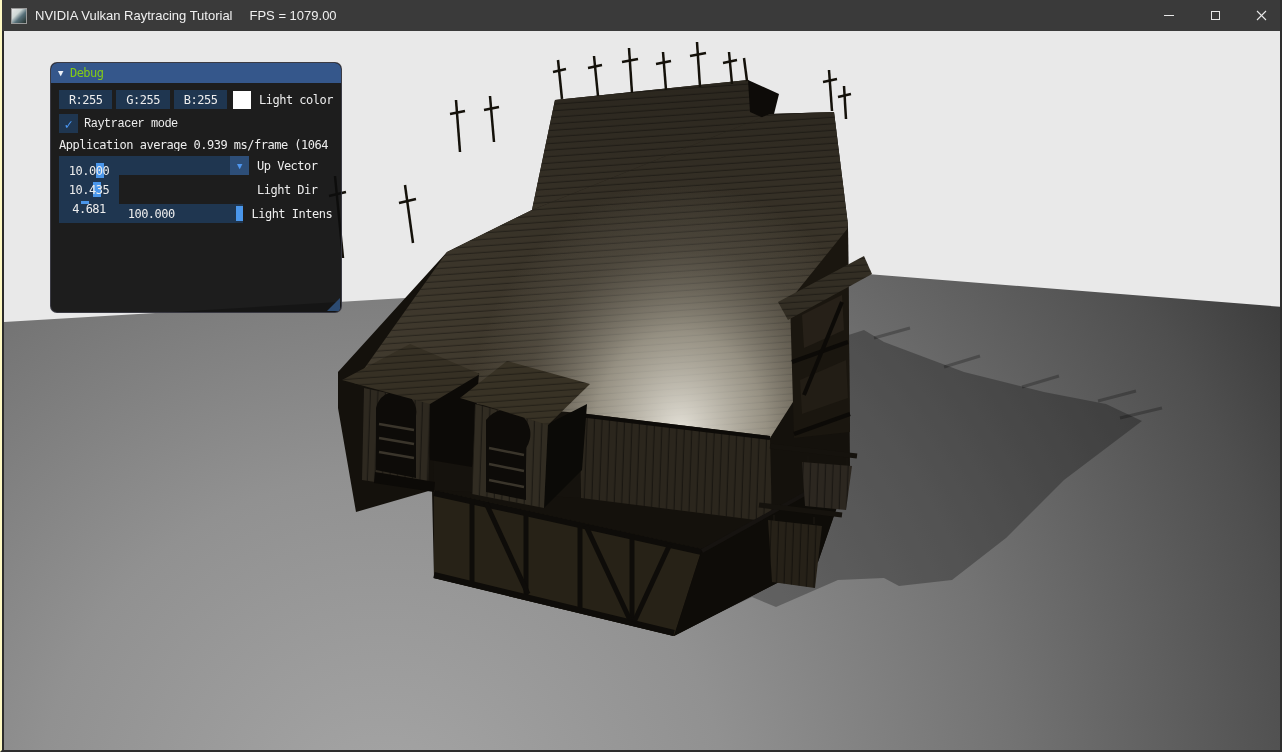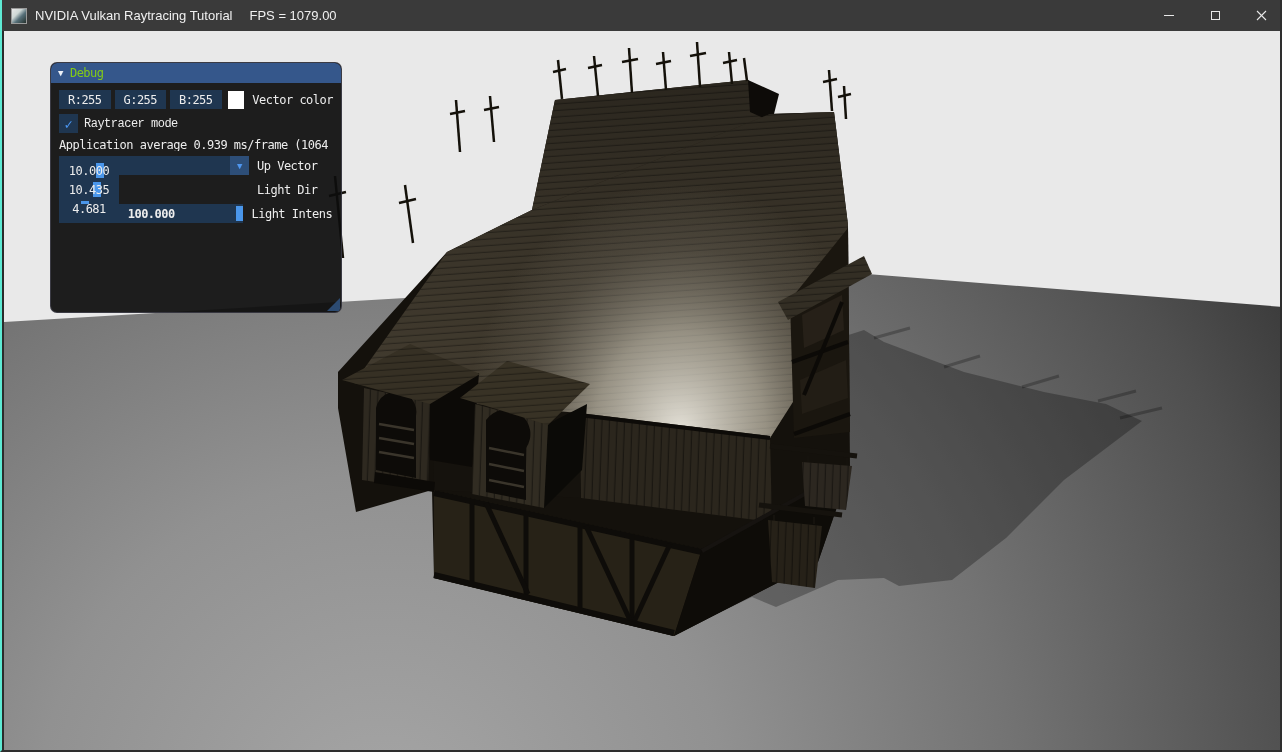--- a/index.html
+++ b/index.html
@@ -16,21 +16,21 @@
   .tb-title{white-space:nowrap;}
   .tb-fps{white-space:nowrap;margin-left:17px;}
   .win-controls{margin-left:auto;display:flex;height:31px;}
   .win-btn{width:46px;height:31px;display:flex;align-items:center;justify-content:center;
            background:transparent;border:none;padding:0;cursor:default;}
   .glyph-min{display:block;width:10px;height:1px;background:#e8e8e8;}
   .glyph-max{display:block;width:9px;height:9px;border:1px solid #e8e8e8;}
   
   .client{position:absolute;left:2px;top:31px;width:1278px;height:719px;background:#e9e9e9;}
   .client svg{display:block;width:1278px;height:719px;}
-  .window{border-left:2px solid #5eead4;border-right:2px solid #2e2e2e;border-bottom:2px solid #2e2e2e;}
+  .window{border-left:2px solid #fef9c3;border-right:2px solid #2e2e2e;border-bottom:2px solid #2e2e2e;}
   
   .imgui-panel{position:absolute;left:46px;top:31px;width:292px;height:251px;
                background:rgba(13,13,13,0.93);border:1px solid rgba(95,95,115,0.45);
                border-radius:7px;overflow:hidden;color:#ededed;font-size:12px;letter-spacing:-0.5px;}
   .imgui-header{height:20px;background:#35578b;display:flex;align-items:center;
                 padding-left:7px;border-radius:6px 6px 0 0;}
   .imgui-collapse{font-size:9px;margin-right:7px;color:#eef2f8;}
   .imgui-title{color:#84cc16;}
   .imgui-body{position:relative;padding:7px 8px 0 8px;}
   .row{display:flex;align-items:center;height:19px;margin-bottom:5px;white-space:nowrap;}
@@ -47,21 +47,21 @@
   .combo-value{padding-left:5px;}
   .combo-arrow{position:absolute;right:0;top:0;width:19px;height:19px;background:#2d4e78;
                display:flex;align-items:center;justify-content:center;color:#4f97f0;font-size:9px;}
   .drag3{display:flex;width:190px;flex-direction:column;}
   .dragf{position:relative;width:60px;height:19px;background:#1f3650;margin-right:4.5px;
          display:flex;align-items:center;justify-content:center;overflow:hidden;}
   .dragf:last-child{margin-right:0;}
   .grab{position:absolute;top:2px;bottom:2px;width:8px;background:#4a96ea;}
   .dragf span{position:relative;z-index:2;}
   .slider{position:relative;width:190px;height:19px;background:#1f3650;display:flex;
-          align-items:center;justify-content:center;overflow:hidden;font-weight:bold;}
+          align-items:center;justify-content:center;overflow:hidden;}
   .slider span{position:relative;z-index:2;}
   .clip-label{margin-left:8px;width:84px;overflow:hidden;white-space:nowrap;display:inline-block;}
   .radio{width:19px;height:19px;border-radius:50%;background:#1f3650;display:flex;
          align-items:center;justify-content:center;}
   .radio .dot{width:11px;height:11px;border-radius:50%;background:#4a96f0;display:none;}
   .radio.sel .dot{display:block;}
   .radio-label{margin-left:6px;}
   .radio-group{display:flex;align-items:center;}
   .radio2{margin-left:25px;}
   .resize-grip{position:absolute;right:1px;bottom:1px;width:0;height:0;
@@ -274,21 +274,21 @@
         <span class="imgui-collapse">▼</span>
         <span class="imgui-title">Debug</span>
       </div>
       <div class="imgui-body">
 
         <div class="row">
           <button class="btn">R:255</button>
           <button class="btn">G:255</button>
           <button class="btn">B:255</button>
           <button class="swatch"></button>
-          <span class="wlabel">Vector color</span>
+          <span class="wlabel">Light color</span>
         </div>
 
         <div class="row">
           <span class="checkbox">
             <span>✓</span>
           </span>
           <span class="cb-label">Raytracer mode</span>
         </div>
 
         <div class="perf-row">Application average 0.939 ms/frame (1064</div>

